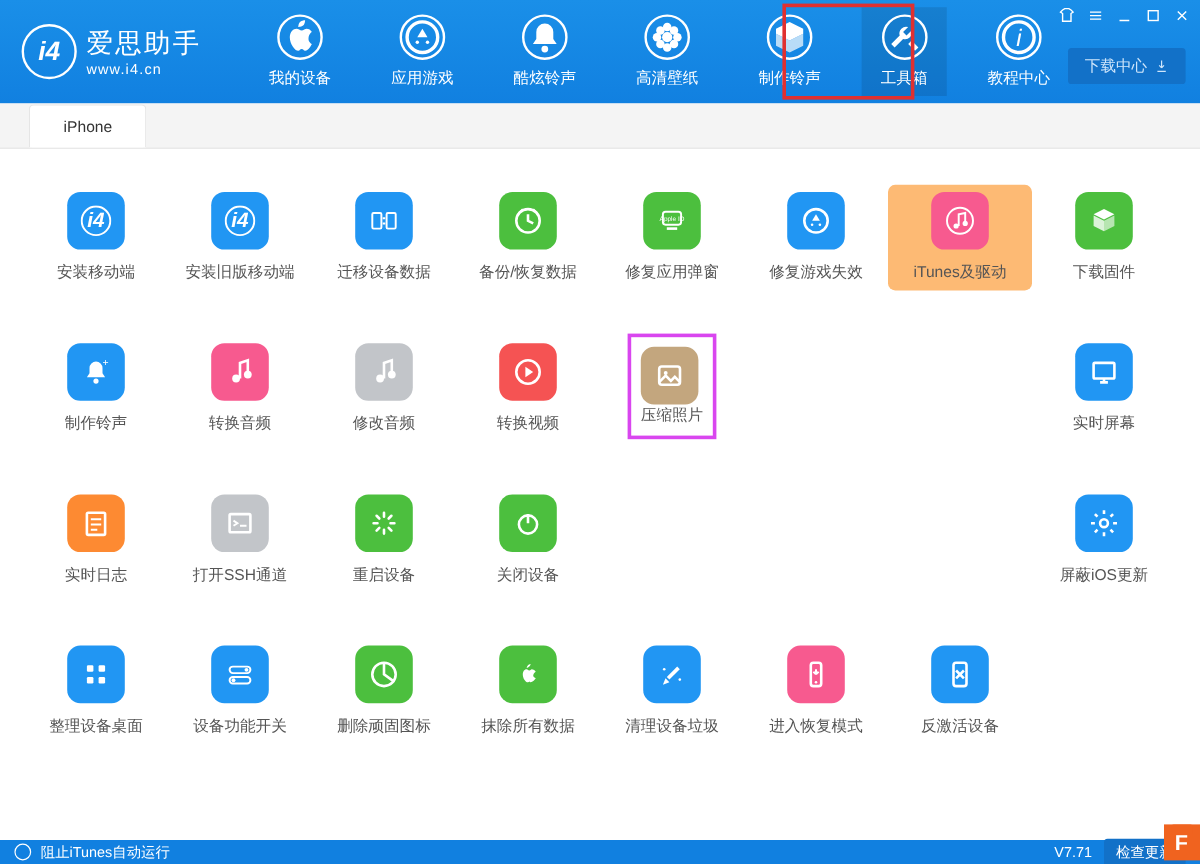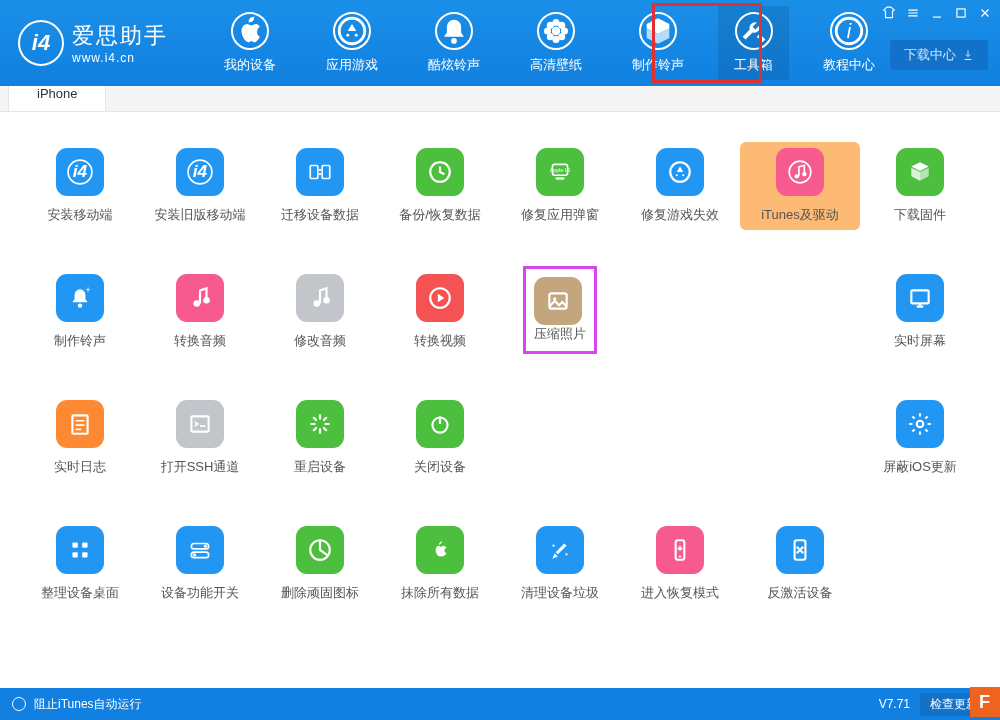--- a/index.html
+++ b/index.html
@@ -13,31 +13,31 @@
 .nav{display:flex;gap:18px}
 .nav-item{display:flex;flex-direction:column;align-items:center;gap:6px;cursor:pointer;padding:6px 16px;color:#fff;position:relative}
 .nav-item.selected{background:rgba(0,0,0,0.1)}
 .nav-icon{width:38px;height:38px;border:2px solid #fff;border-radius:50%;display:flex;align-items:center;justify-content:center}
 .nav-label{font-size:13px}
 .highlight-nav{position:absolute;border:3px solid #e03030;pointer-events:none;top:3px;left:652px;width:110px;height:80px}
 .window-controls{position:absolute;top:4px;right:6px;display:flex;gap:6px}
 .wc{width:18px;height:18px;color:#fff;font-size:12px;display:flex;align-items:center;justify-content:center;cursor:pointer}
 .wc svg{width:14px;height:14px}
 .dl-center{position:absolute;top:40px;right:12px;background:#1271c8;color:#cfe6fb;font-size:13px;padding:6px 14px;cursor:pointer;display:flex;align-items:center;gap:6px;border-radius:3px}
-.tab-bar{height:26px;background:#f4f4f4;border-bottom:1px solid #e5e5e5;display:flex;align-items:flex-end;padding-left:8px}
+.tab-bar{height:38px;background:#f4f4f4;border-bottom:1px solid #e5e5e5;display:flex;align-items:flex-end;padding-left:24px}
 .tab{background:#fff;padding:10px 28px;font-size:13px;color:#333;border:1px solid #e5e5e5;border-bottom:none;border-radius:4px 4px 0 0;cursor:pointer}
 .content{padding:30px 20px;height:555px;overflow:auto}
 .grid{display:grid;grid-template-columns:repeat(8,1fr);gap-row:40px;row-gap:38px;column-gap:0}
 .tool{display:flex;flex-direction:column;align-items:center;gap:10px;cursor:pointer;padding:6px;position:relative}
 .tool.hover{background:#fdba74;border-radius:6px}
 .tool-icon{width:48px;height:48px;border-radius:11px;display:flex;align-items:center;justify-content:center;color:#fff}
 .tool-icon svg{width:26px;height:26px}
 .tool-label{font-size:13px;color:#555}
 .highlight-tool{border:3px solid #d946ef}
-.footer{position:absolute;bottom:0;left:0;right:0;height:32px;background:#1180e0;display:flex;align-items:center;justify-content:space-between;padding:0 12px;color:#fff;font-size:12px}
+.footer{position:absolute;bottom:0;left:0;right:0;height:20px;background:#1180e0;display:flex;align-items:center;justify-content:space-between;padding:0 12px;color:#fff;font-size:12px}
 .footer-left{display:flex;align-items:center;gap:8px}
 .footer-right{display:flex;align-items:center;gap:10px}
 .check-btn{background:#1271c8;padding:3px 10px;border-radius:3px;cursor:pointer}
 .circle-o{width:14px;height:14px;border:1.5px solid #fff;border-radius:50%}
 .watermark{position:absolute;bottom:3px;right:0;display:flex;align-items:center;gap:4px;z-index:10}
 .wm-badge{width:30px;height:30px;background:#f0631f;position:relative}
 .wm-badge::before{content:"";position:absolute;left:6px;top:0;width:18px;height:8px;background:#f0631f;border-radius:2px 2px 0 0}
 .wm-badge::after{content:"F";position:absolute;left:9px;top:5px;color:#fff;font-weight:bold;font-size:18px}
 .wm-text{background:#fff;color:#444;font-size:14px;font-weight:bold;padding:5px 8px;border:1px solid #ddd}
 .wm-text small{display:block;font-size:9px;color:#999;font-weight:normal}

